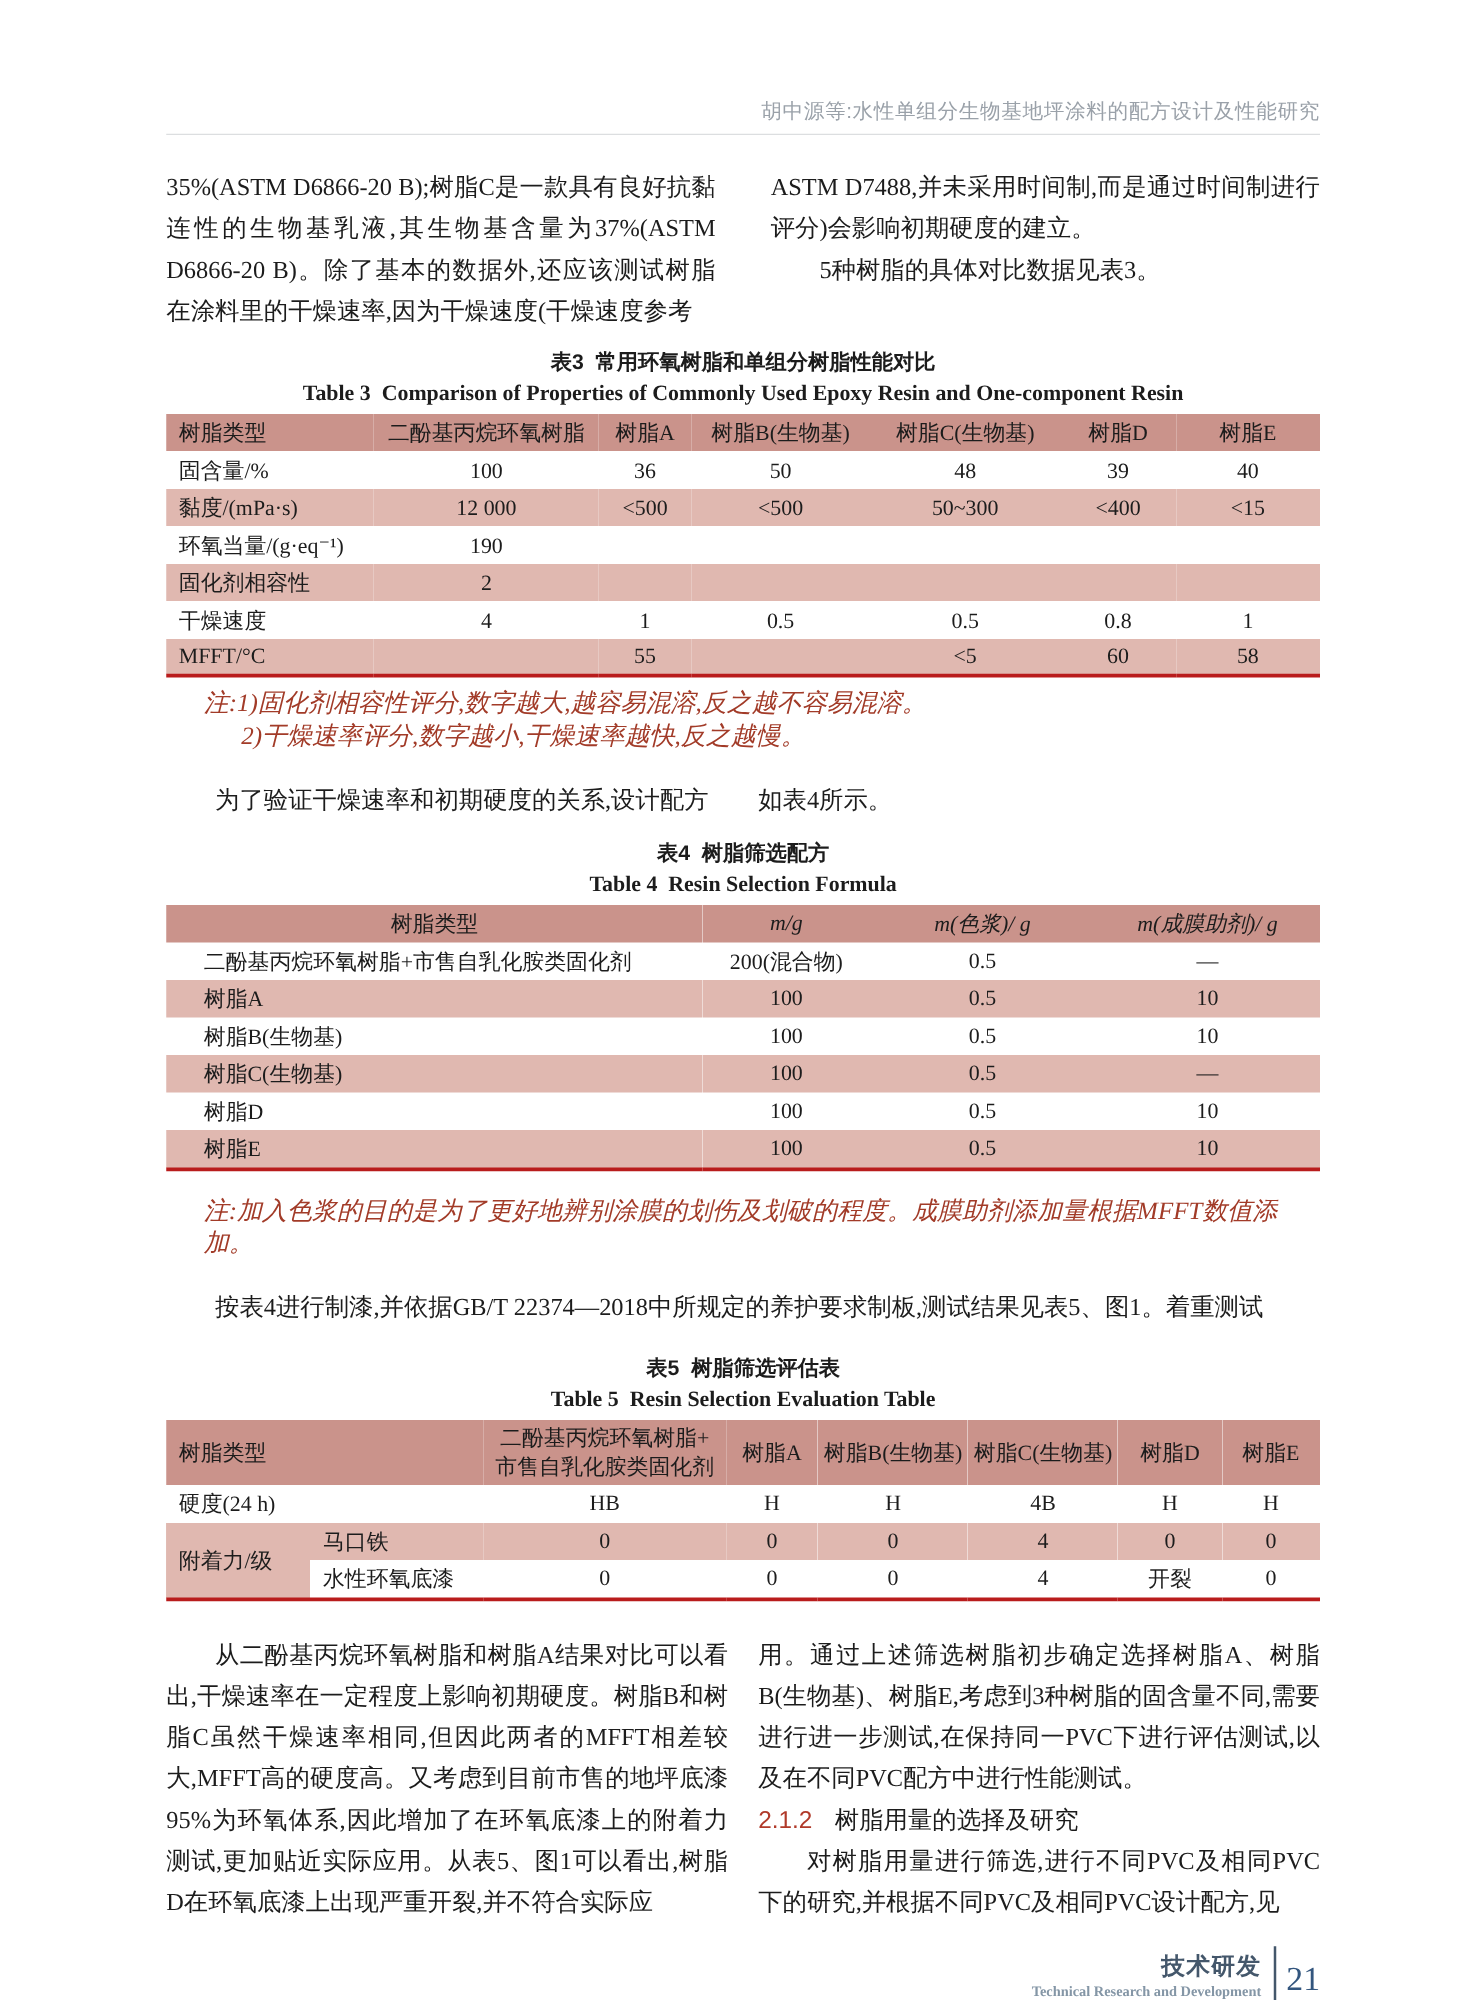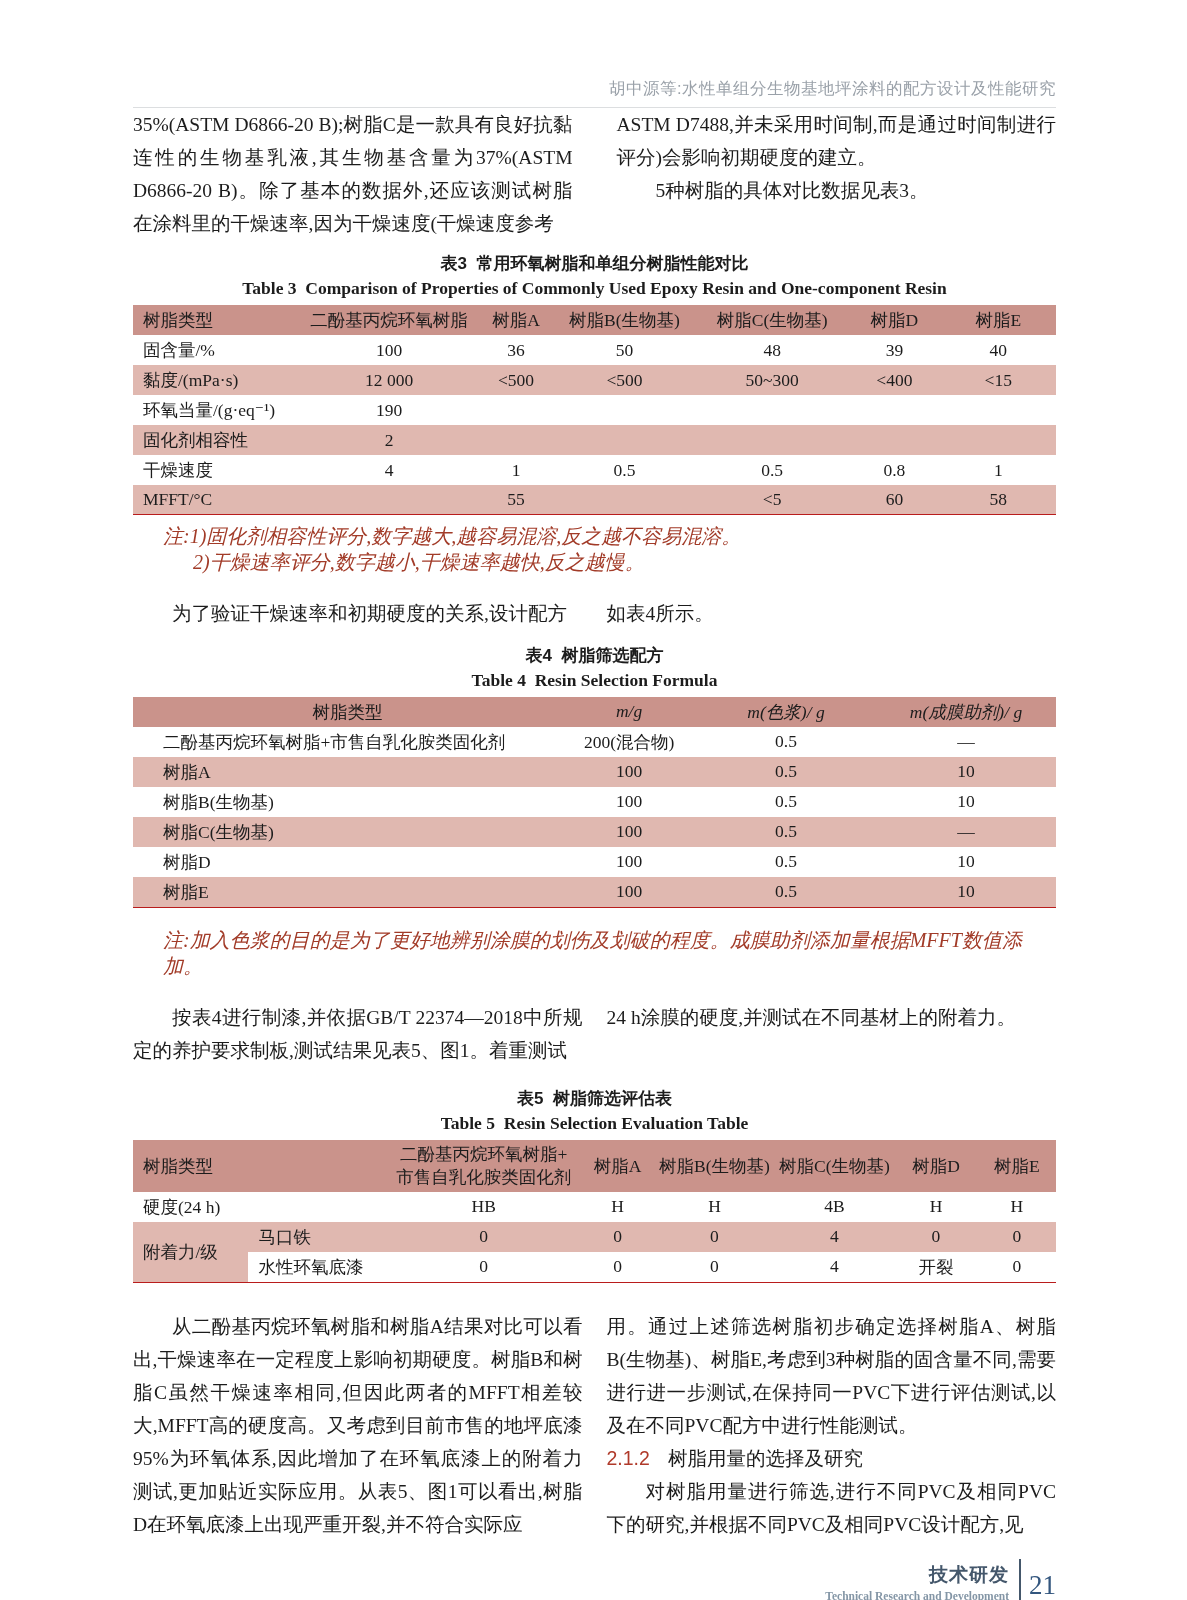--- a/index.html
+++ b/index.html
@@ -19,33 +19,33 @@
   .page{width:1187px;height:1600px;background:#fff;padding:78px 131px 0 133px;overflow:hidden;position:relative;}
 
   .running-title{text-align:right;font-family:"Liberation Sans","DejaVu Sans",sans-serif;
     font-size:16.5px;color:var(--running_gray);letter-spacing:.5px;}
   .head-rule{border-bottom:1px solid var(--rule_gray);margin-top:7px;}
 
   .twocol{display:flex;gap:24px;}
   .twocol .col{flex:1;}
   .twocol p{font-size:19.5px;line-height:33px;text-align:justify;}
   .indent{text-indent:2em;}
-  .intro{gap:44px;}
+  .intro{margin-top:26px;gap:44px;}
   .mid1{margin-top:22px;}
   .mid2{margin-top:22px;}
   .discussion{margin-top:27px;}
 
   .caption-zh{font-family:"Liberation Sans","DejaVu Sans",sans-serif;font-weight:bold;
     font-size:17px;text-align:center;white-space:pre-wrap;}
   .caption-en{font-family:"Liberation Serif","DejaVu Serif",serif;font-weight:bold;
     font-size:17.5px;text-align:center;white-space:pre-wrap;margin-top:3px;}
   .cap3{margin-top:12px;} .cap4{margin-top:14px;} .cap5{margin-top:20px;}
 
   table{width:100%;border-collapse:collapse;table-layout:fixed;margin-top:6px;
-    font-size:17.5px;border-bottom:1px solid #b91c1c;}
+    font-size:17.5px;border-bottom:3px solid #b91c1c;}
   th,td{font-weight:normal;text-align:center;padding:3px 4px;height:29px;overflow:hidden;}
   thead tr{background:var(--header_bg);}
   tbody tr:nth-child(even){background:var(--band_bg);}
   .c-label{text-align:left;padding-left:10px;}
   th.c-center{text-align:center;}
   .t4 tbody td.c-label{padding-left:30px;}
   .t4 thead th.ital{font-style:italic;}
   .t5 thead tr{height:52px;}
   .t5 .two-line span{display:block;line-height:23px;}
   .t5 td.adh{background:var(--band_bg);text-align:left;padding-left:10px;}
@@ -236,23 +236,20 @@
           <td>0.5</td>
           <td>10</td>
         </tr>
       </tbody>
   </table>
   <div class="note note-single">注:加入色浆的目的是为了更好地辨别涂膜的划伤及划破的程度。成膜助剂添加量根据MFFT数值添加。</div>
 
   <section class="twocol mid2">
     <div class="col">
         <p class="indent">按表4进行制漆,并依据GB/T 22374—2018中所规定的养护要求制板,测试结果见表5、图1。着重测试</p>
-      </div>
-    <div class="col">
-        <p>24 h涂膜的硬度,并测试在不同基材上的附着力。</p>
       </div>
   </section>
 
   <div class="caption-zh cap5">表5  树脂筛选评估表</div>
   <div class="caption-en">Table 5  Resin Selection Evaluation Table</div>
   <table class="t5">
     <colgroup>
       <col style="width:12.5%">
         <col style="width:15%">
         <col style="width:21%">

